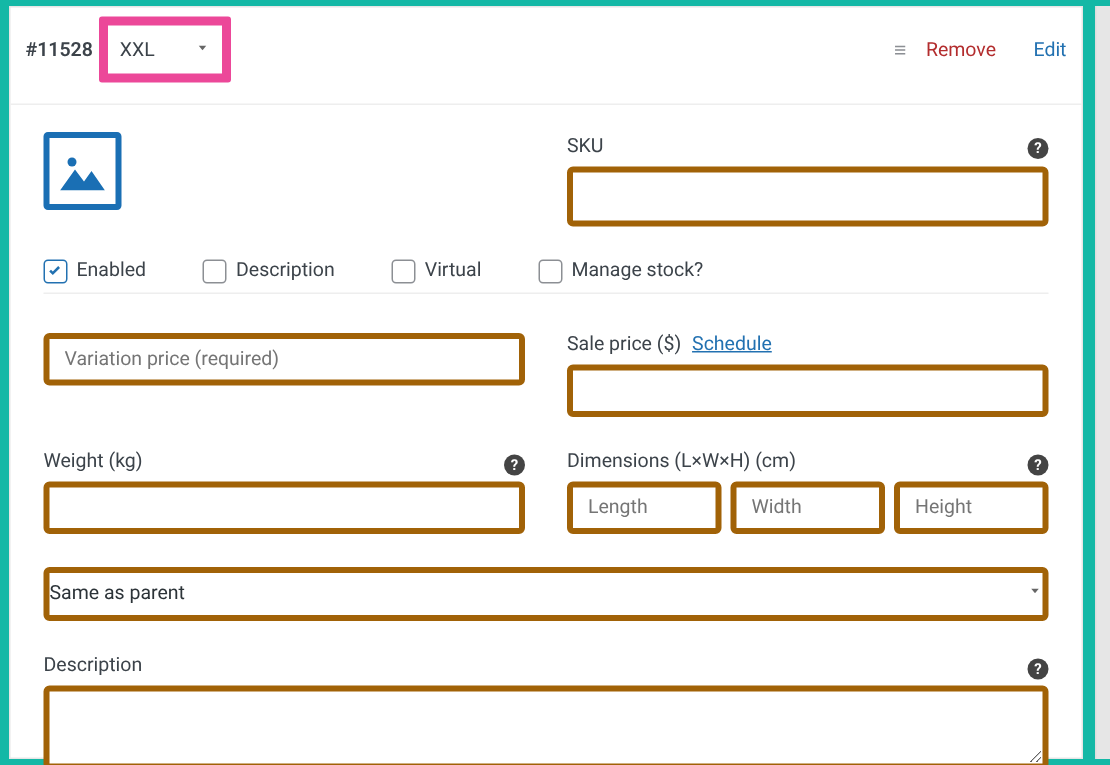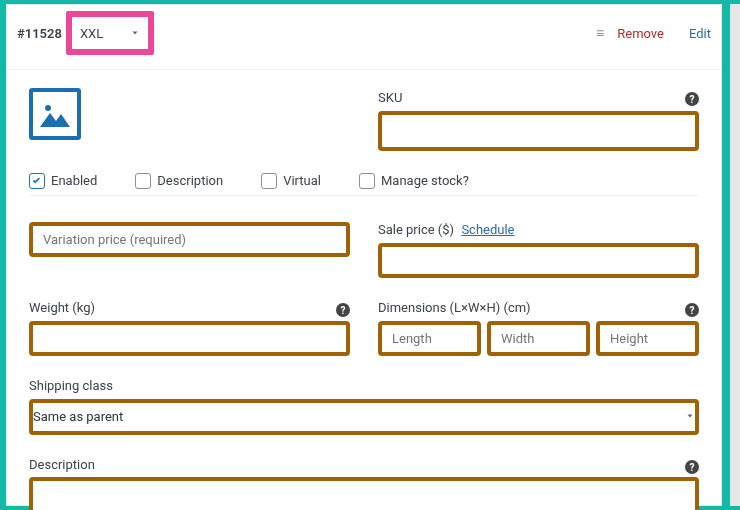--- a/index.html
+++ b/index.html
@@ -195,21 +195,20 @@
           </div>
           <div class="dimrow">
             <input type="text" placeholder="Length" style="">
             <input type="text" placeholder="Width" style="">
             <input type="text" placeholder="Height" style="">
           </div>
         </div>
       </div>
 
       <div class="section">
-        <label class="label">Shipping class</label>
         <div class="select">
           <span>Same as parent</span>
           <span class="chev">
             <svg viewBox="0 0 20 20">
                 <path d="M5 7l5 6 5-6z"></path>
               </svg>
           </span>
         </div>
       </div>
 

